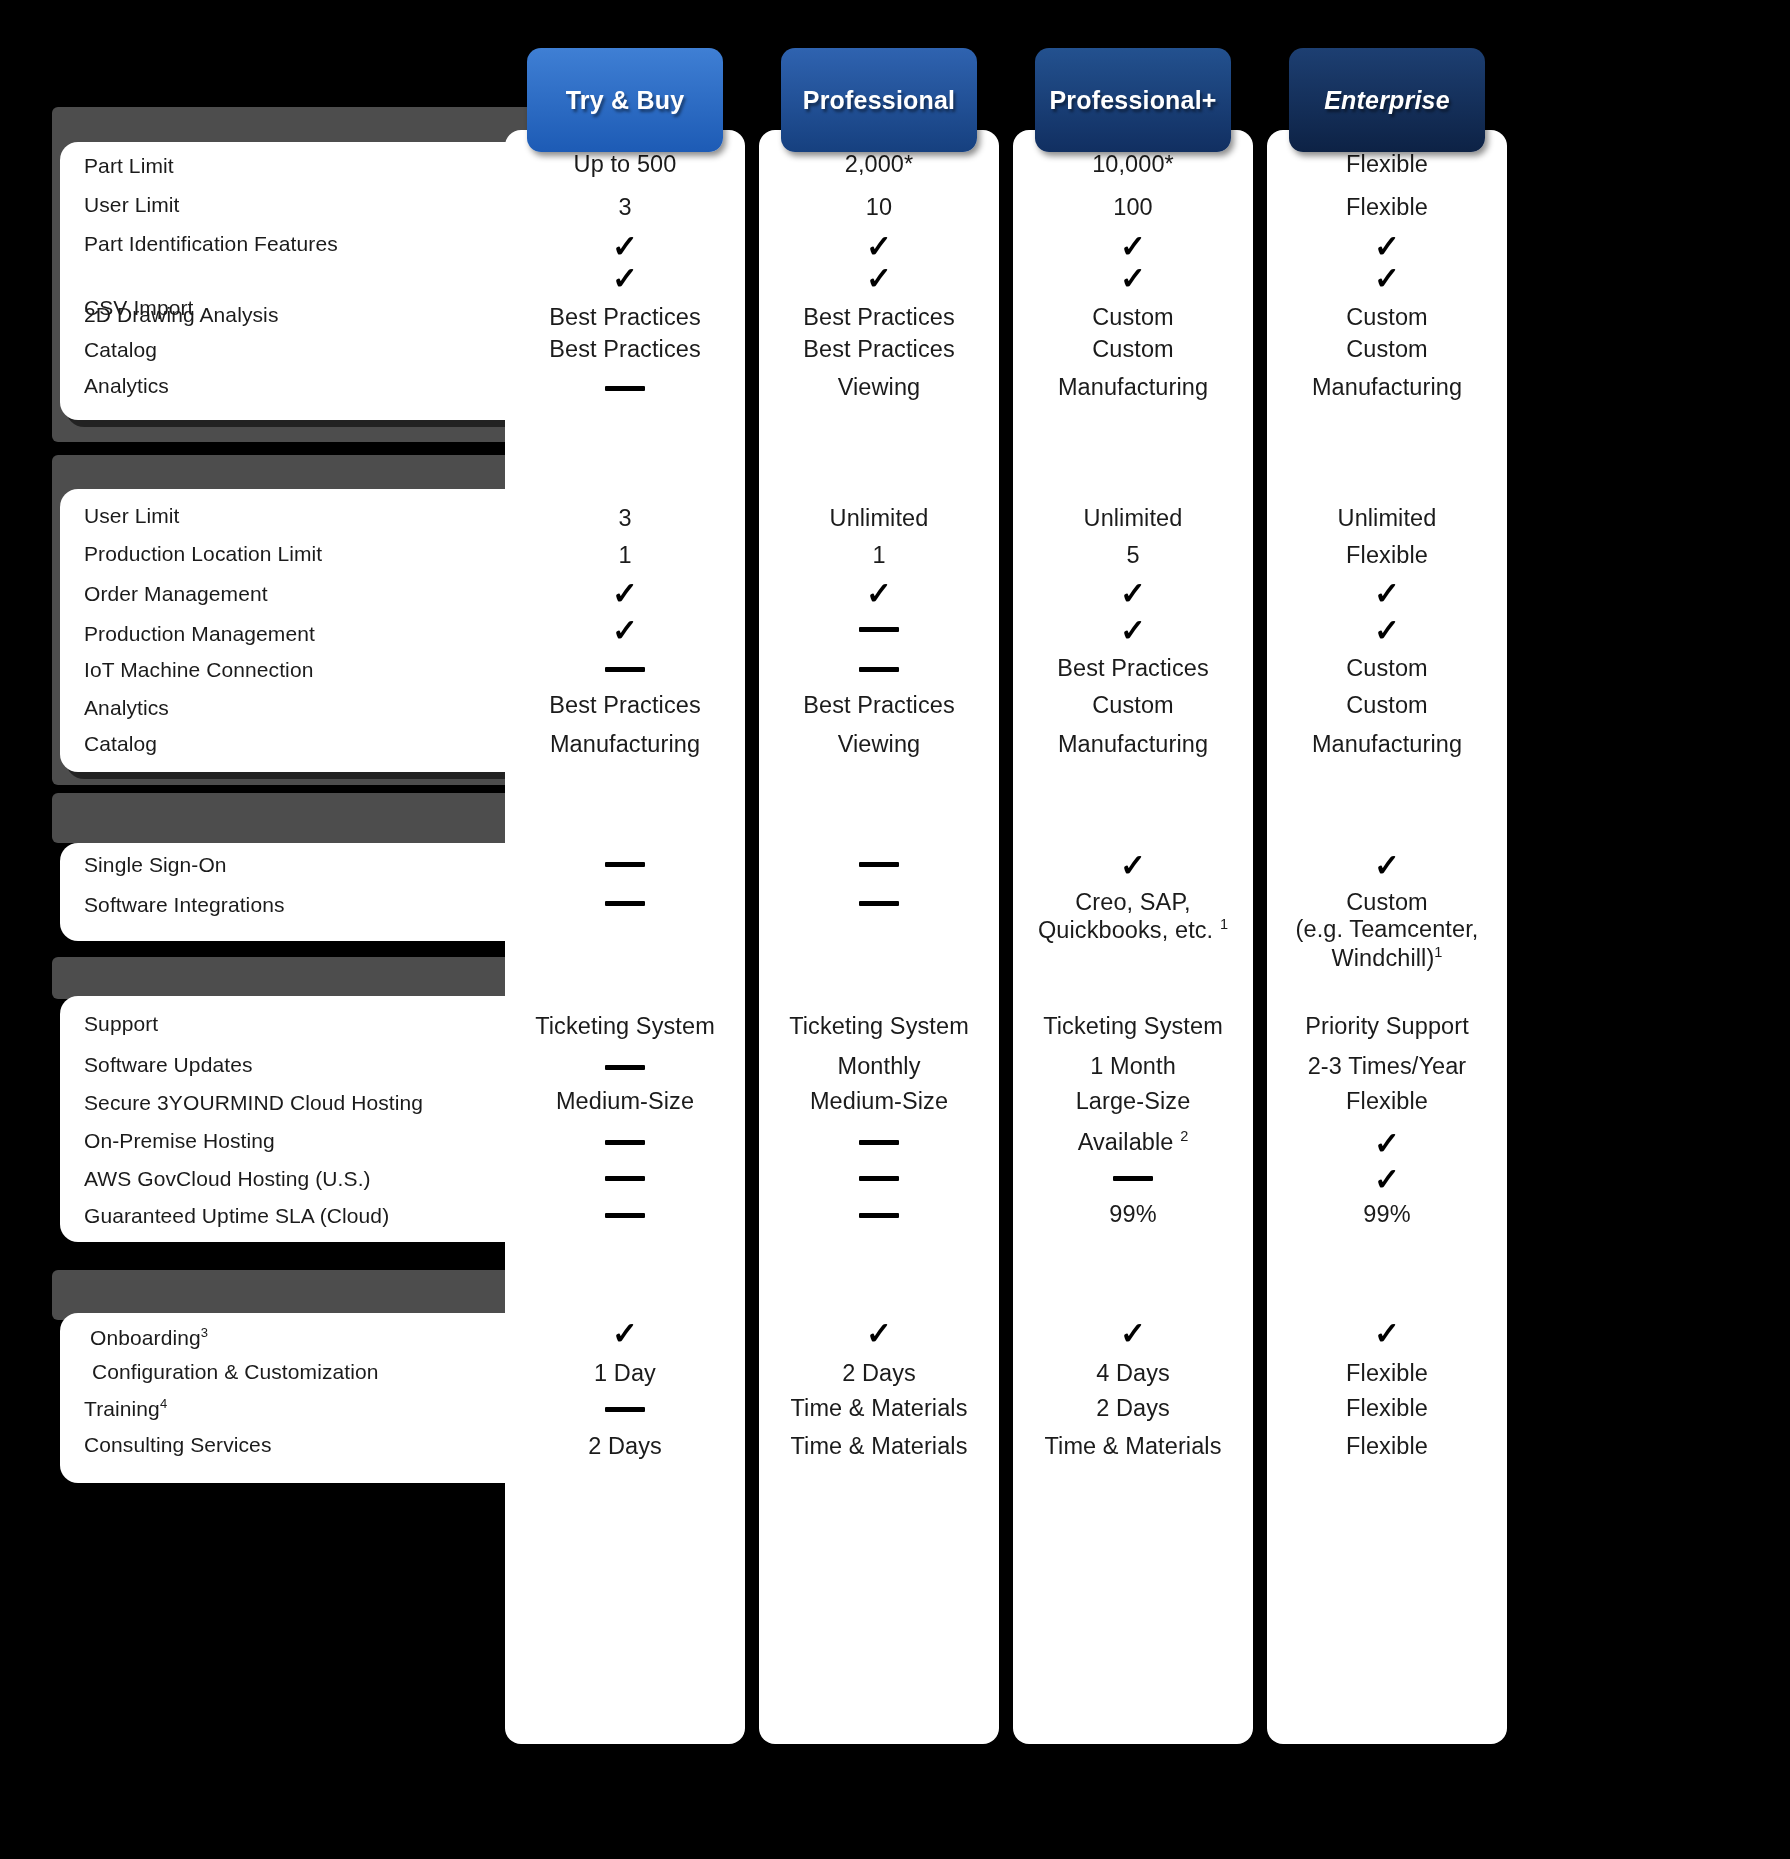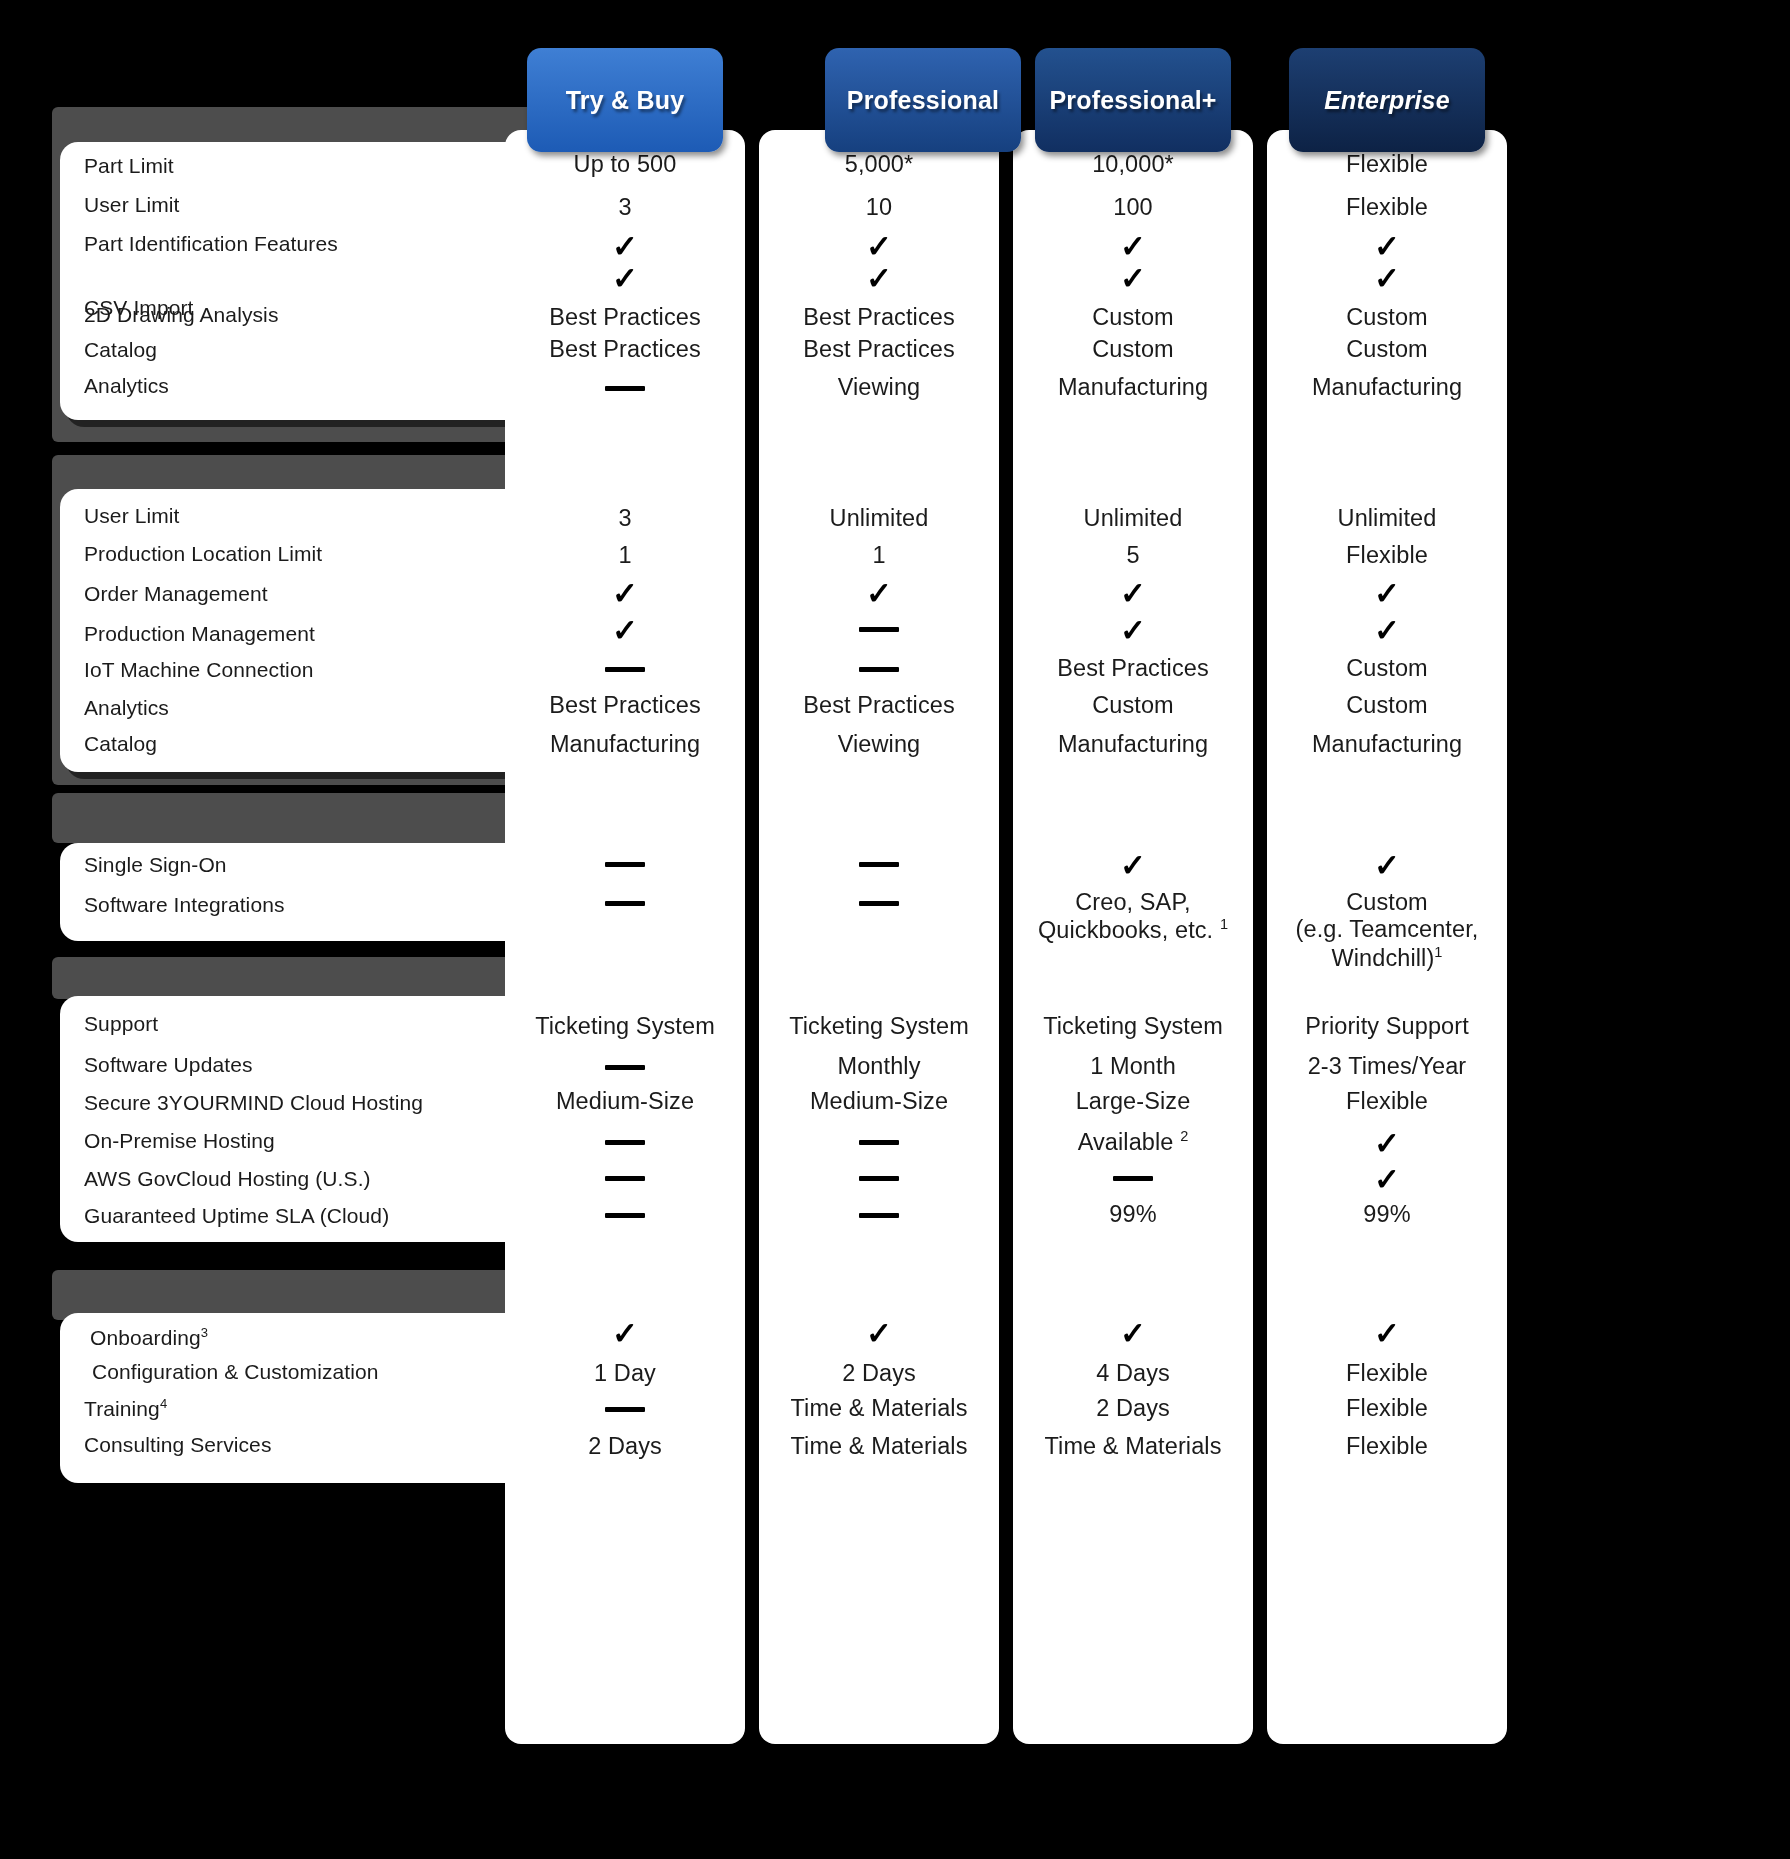--- a/index.html
+++ b/index.html
@@ -197,23 +197,23 @@
           <div class="cell" style="top: 1034px;"><span class="dash"></span></div>
           <div class="cell" style="top: 1071px;"><span class="dash"></span></div>
           <div class="cell" style="top: 1188px;"><span class="check">✓</span></div>
           <div class="cell multi" style="top: 1230px;">1 Day</div>
           <div class="cell" style="top: 1265px;"><span class="dash"></span></div>
           <div class="cell multi" style="top: 1303px;">2 Days</div>
         </div>
       </div>
       <div class="plan-col" style="left: 759px;">
         <div class="plan-card"></div>
-        <div class="plan-header" style="background: linear-gradient(rgb(47, 99, 176) 0%, rgb(22, 64, 127) 100%); margin-left: 44px;">Professional</div>
+        <div class="plan-header" style="background: linear-gradient(rgb(47, 99, 176) 0%, rgb(22, 64, 127) 100%);">Professional</div>
         <div class="plan-body">
-          <div class="cell multi" style="top: 21px;">5,000*</div>
+          <div class="cell multi" style="top: 21px;">2,000*</div>
           <div class="cell multi" style="top: 64px;">10</div>
           <div class="cell" style="top: 101px;"><span class="check">✓</span></div>
           <div class="cell" style="top: 133px;"><span class="check">✓</span></div>
           <div class="cell multi" style="top: 174px;">Best Practices</div>
           <div class="cell multi" style="top: 206px;">Best Practices</div>
           <div class="cell multi" style="top: 244px;">Viewing</div>
           <div class="cell multi" style="top: 375px;">Unlimited</div>
           <div class="cell multi" style="top: 412px;">1</div>
           <div class="cell" style="top: 448px;"><span class="check">✓</span></div>
           <div class="cell" style="top: 485px;"><span class="dash"></span></div>

